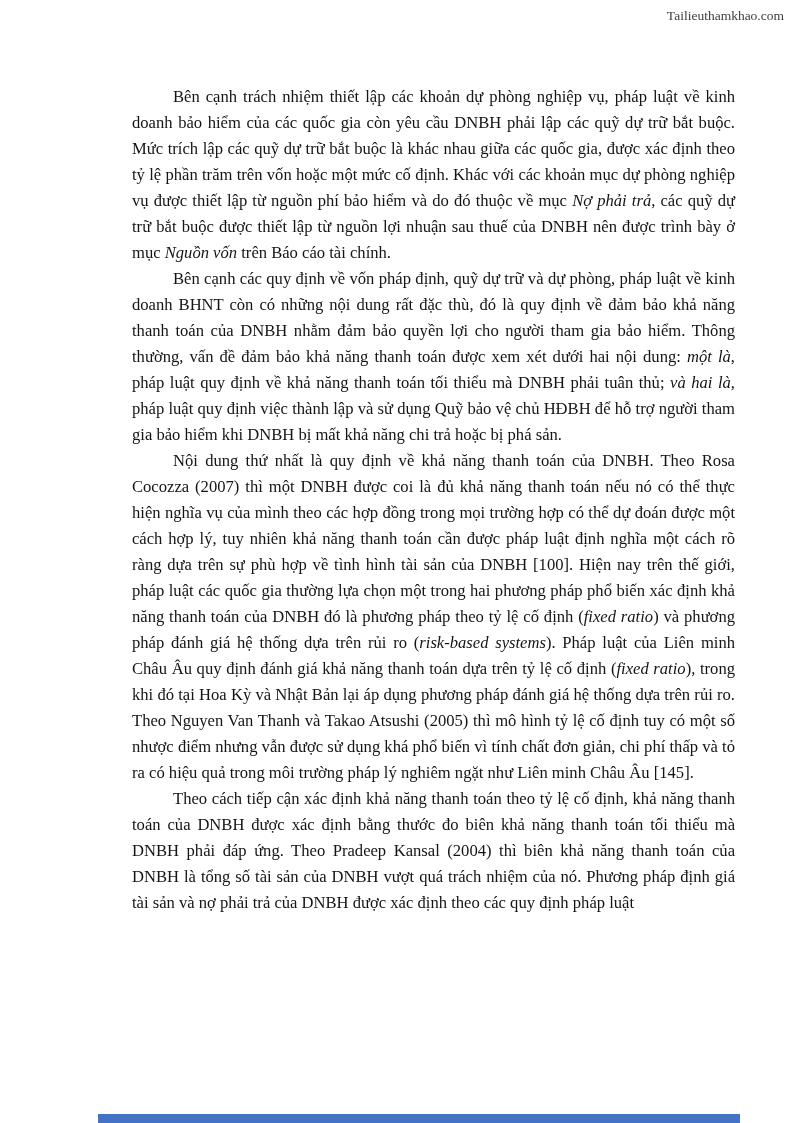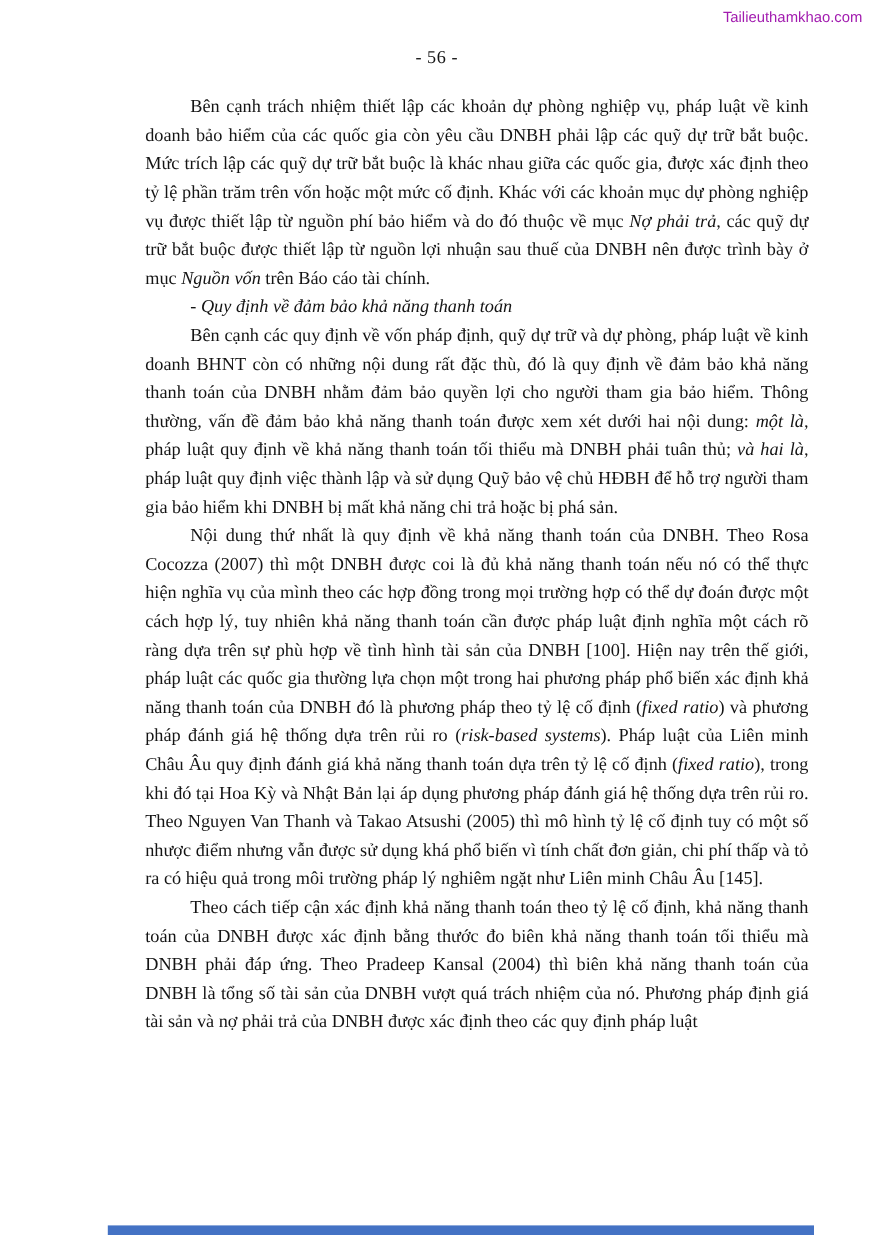--- a/index.html
+++ b/index.html
@@ -12,22 +12,22 @@
     background: #ffffff;
     font-family: "Liberation Serif", serif;
     color: #141414;
     overflow: hidden;
   }
   .watermark {
     position: absolute;
     top: 8px;
     right: 10px;
     font-size: 13.5px;
-    color: #a21caf;
-    font-family: Liberation Sans, sans-serif;
+    color: #404040;
+    font-family: Liberation Serif, serif;
   }
   .page-number {
     position: absolute;
     top: 42px;
     left: 0;
     width: 100%;
     text-align: center;
     font-size: 16.5px;
     letter-spacing: 0.5px;
   }
@@ -51,22 +51,20 @@
     width: 642px;
     height: 9px;
     background: #4472c4;
   }
 </style>
 </head>
 <body>
 
 <div class="page">
   <div class="watermark">Tailieuthamkhao.com</div>
-  <div class="page-number">- 56 -</div>
   <div class="body-text" id="paragraphs-container">
       <p class="para indent"><span>Bên cạnh trách nhiệm thiết lập các khoản dự phòng nghiệp vụ, pháp luật về kinh doanh bảo hiểm của các quốc gia còn yêu cầu DNBH phải lập các quỹ dự trữ bắt buộc. Mức trích lập các quỹ dự trữ bắt buộc là khác nhau giữa các quốc gia, được xác định theo tỷ lệ phần trăm trên vốn hoặc một mức cố định. Khác với các khoản mục dự phòng nghiệp vụ được thiết lập từ nguồn phí bảo hiểm và do đó thuộc về mục </span><em>Nợ phải trả</em><span>, các quỹ dự trữ bắt buộc được thiết lập từ nguồn lợi nhuận sau thuế của DNBH nên được trình bày ở mục </span><em>Nguồn vốn</em><span> trên Báo cáo tài chính.</span></p>
-      <p class="para indent heading"><em>- Quy định về đảm bảo khả năng thanh toán</em></p>
       <p class="para indent"><span>Bên cạnh các quy định về vốn pháp định, quỹ dự trữ và dự phòng, pháp luật về kinh doanh BHNT còn có những nội dung rất đặc thù, đó là quy định về đảm bảo khả năng thanh toán của DNBH nhằm đảm bảo quyền lợi cho người tham gia bảo hiểm. Thông thường, vấn đề đảm bảo khả năng thanh toán được xem xét dưới hai nội dung: </span><em>một là</em><span>, pháp luật quy định về khả năng thanh toán tối thiểu mà DNBH phải tuân thủ; </span><em>và hai là</em><span>, pháp luật quy định việc thành lập và sử dụng Quỹ bảo vệ chủ HĐBH để hỗ trợ người tham gia bảo hiểm khi DNBH bị mất khả năng chi trả hoặc bị phá sản.</span></p>
       <p class="para indent"><span>Nội dung thứ nhất là quy định về khả năng thanh toán của DNBH. Theo Rosa Cocozza (2007) thì một DNBH được coi là đủ khả năng thanh toán nếu nó có thể thực hiện nghĩa vụ của mình theo các hợp đồng trong mọi trường hợp có thể dự đoán được một cách hợp lý, tuy nhiên khả năng thanh toán cần được pháp luật định nghĩa một cách rõ ràng dựa trên sự phù hợp về tình hình tài sản của DNBH [100]. Hiện nay trên thế giới, pháp luật các quốc gia thường lựa chọn một trong hai phương pháp phổ biến xác định khả năng thanh toán của DNBH đó là phương pháp theo tỷ lệ cố định (</span><em>fixed ratio</em><span>) và phương pháp đánh giá hệ thống dựa trên rủi ro (</span><em>risk-based systems</em><span>). Pháp luật của Liên minh Châu Âu quy định đánh giá khả năng thanh toán dựa trên tỷ lệ cố định (</span><em>fixed ratio</em><span>), trong khi đó tại Hoa Kỳ và Nhật Bản lại áp dụng phương pháp đánh giá hệ thống dựa trên rủi ro. Theo Nguyen Van Thanh và Takao Atsushi (2005) thì mô hình tỷ lệ cố định tuy có một số nhược điểm nhưng vẫn được sử dụng khá phổ biến vì tính chất đơn giản, chi phí thấp và tỏ ra có hiệu quả trong môi trường pháp lý nghiêm ngặt như Liên minh Châu Âu [145].</span></p>
       <p class="para indent"><span>Theo cách tiếp cận xác định khả năng thanh toán theo tỷ lệ cố định, khả năng thanh toán của DNBH được xác định bằng thước đo biên khả năng thanh toán tối thiểu mà DNBH phải đáp ứng. Theo Pradeep Kansal (2004) thì biên khả năng thanh toán của DNBH là tổng số tài sản của DNBH vượt quá trách nhiệm của nó. Phương pháp định giá tài sản và nợ phải trả của DNBH được xác định theo các quy định pháp luật</span></p>
     </div>
   <div class="footer-bar" style="background: rgb(68, 114, 196);"></div>
 </div>
 
 </body></html>

